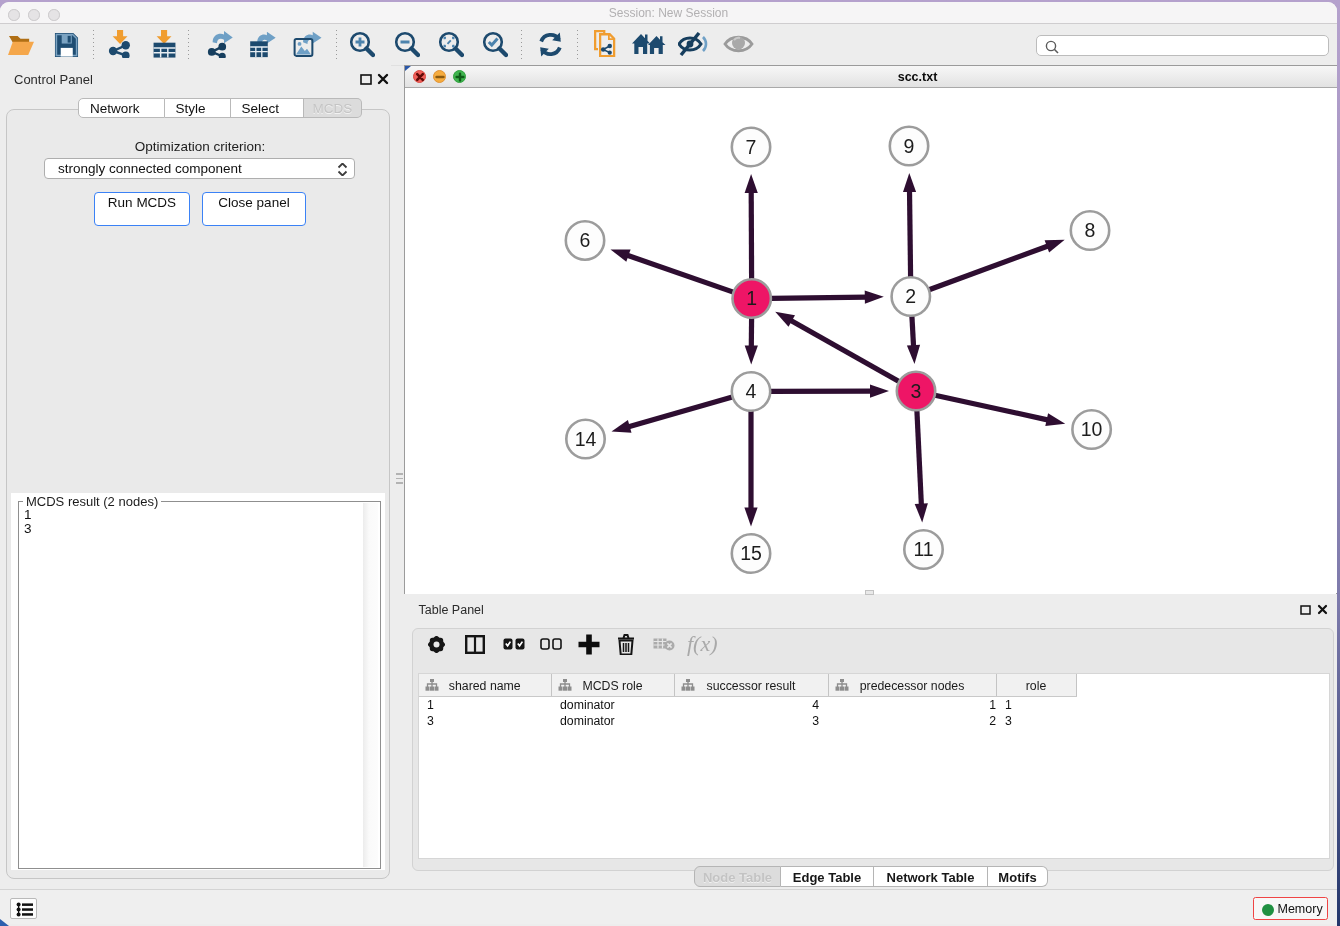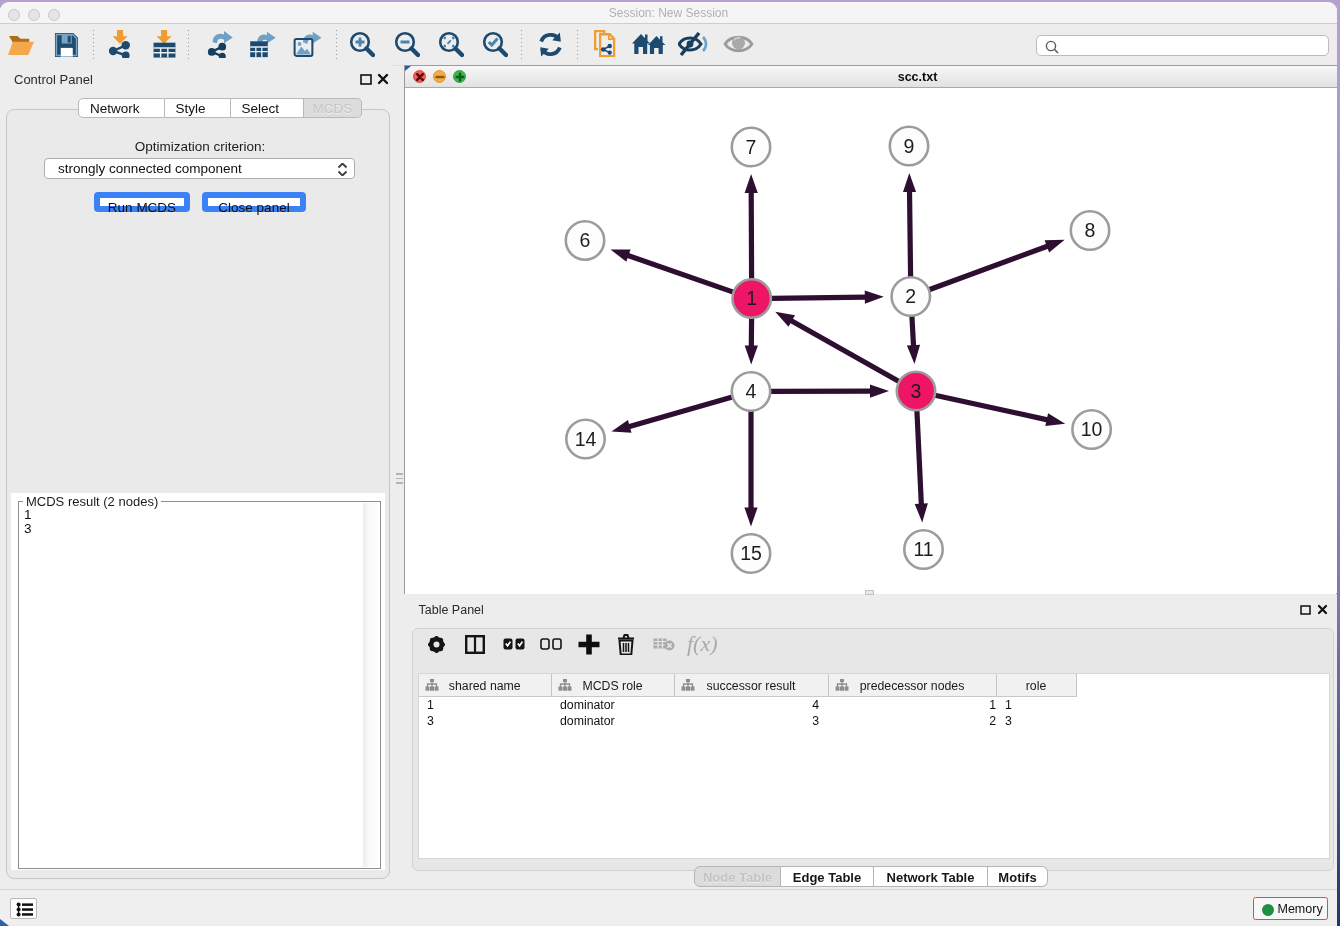--- a/index.html
+++ b/index.html
@@ -32,21 +32,21 @@
     <div class="tl" style="left:8px"></div>
     <div class="tl" style="left:28px"></div>
     <div class="tl" style="left:48px"></div>
     <div id="wtitle">Session: New Session</div>
   </div>
 <style>
 #toolbar2 { position:absolute; left:0; top:23px; width:100%; height:41px; }
 .zicon { position:absolute; top:6px; }
 .vsep2 { position:absolute; top:5px; height:30px; width:1px; background-image:repeating-linear-gradient(180deg,#9a9a9a 0 1px,transparent 1px 4px); }
 #combo { position:absolute; left:44px; top:94px; width:311px; height:21px; background:#fff; border:1px solid #aeaeae; border-radius:4px; font-size:13.5px; color:#111; padding:2px 0 0 13px; }
-.cbtn { position:absolute; top:128px; height:20px; background:#fff; border:6px solid #3b82f6; border-radius:4px; font-size:13.5px; color:#111; text-align:center; padding-top:2px; }
+.cbtn { position:absolute; top:128px; height:34px; background:#fff; border:1px solid #3b82f6; border-radius:4px; font-size:13.5px; color:#111; text-align:center; padding-top:2px; }
 #result-wrap { position:absolute; left:11px; top:428.5px; width:374px; height:377px; background:#fff; }
 #result-box { position:absolute; left:7px; top:8px; width:363px; height:368px; border:1px solid #8f8f8f; }
 #result-label { position:absolute; left:4px; top:-8px; background:#fff; padding:0 3px; font-size:13px; color:#1c1c1c; }
 #result-lines { position:absolute; left:5px; top:6px; font-size:13.5px; color:#111; line-height:14.5px; }
 #result-scroll { position:absolute; right:2px; top:1px; bottom:1px; width:15px; background:linear-gradient(90deg,#ececec,#fafafa 40%,#fcfcfc); }
 #netwin { position:absolute; left:403.5px; top:63px; width:1028px; height:529px; background:#fff; border:1px solid #9b9b9b; }
 #nettitle { position:absolute; left:0; top:0; width:100%; height:22px; background:linear-gradient(180deg,#f7f7f7,#e2e2e2); border-bottom:1px solid #a9a9a9; }
 .mac { position:absolute; top:4.3px; width:13px; height:13px; border-radius:50%; border:0.5px solid; }
 .mac svg { position:absolute; left:0; top:0; }
 #nettitletext { position:absolute; top:4px; width:100%; text-align:center; font-size:12.5px; color:#0c0c0c; font-weight:bold; }

